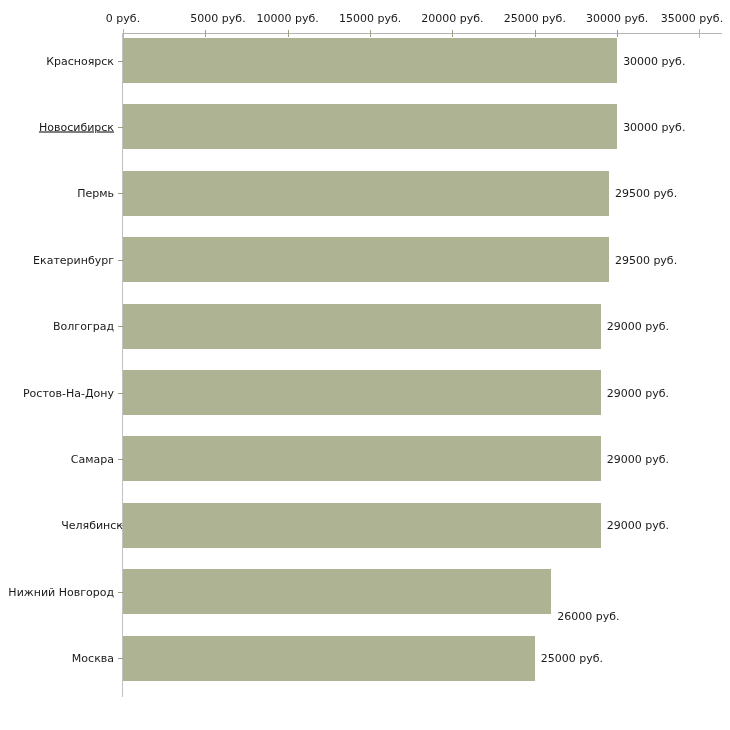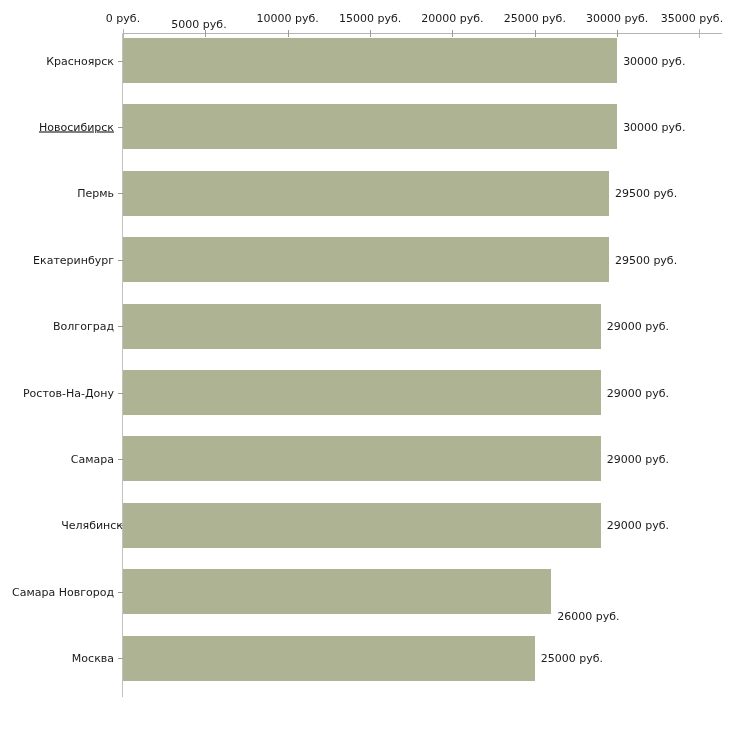--- a/index.html
+++ b/index.html
@@ -109,21 +109,21 @@
       <div class="x-tick" style="left: 205.355px;"></div>
       <div class="x-tick" style="left: 287.71px;"></div>
       <div class="x-tick" style="left: 370.065px;"></div>
       <div class="x-tick" style="left: 452.42px;"></div>
       <div class="x-tick" style="left: 534.775px;"></div>
       <div class="x-tick" style="left: 617.13px;"></div>
       <div class="x-tick end-cap" style="left: 699.485px;"></div>
     </div>
   <div id="x-tick-labels">
       <div class="x-tick-label" style="left: 123px;">0 руб.</div>
-      <div class="x-tick-label" style="left: 199px; margin-top: 6px;">5000 руб.</div>
+      <div class="x-tick-label" style="left: 218px;">5000 руб.</div>
       <div class="x-tick-label" style="left: 287.71px; text-align: center;">10000 руб.</div>
       <div class="x-tick-label" style="left: 370.065px;">15000 руб.</div>
       <div class="x-tick-label" style="left: 452.42px;">20000 руб.</div>
       <div class="x-tick-label" style="left: 534.775px;">25000 руб.</div>
       <div class="x-tick-label" style="left: 617.13px;">30000 руб.</div>
       <div class="x-tick-label" style="left: 692px;">35000 руб.</div>
     </div>
 
   <div class="y-axis-line"></div>
   <div id="y-ticks">
@@ -157,21 +157,21 @@
       <div class="y-label-wrap" style="top: 392.5px; transform: translateY(-50%);">
         <div class="y-tick-label" style="position: static; transform: none;">Ростов-На-Дону</div>
       </div>
       <div class="y-label-wrap" style="top: 458.9px; transform: translateY(-50%);">
         <div class="y-tick-label" style="position: static; transform: none;">Самара</div>
       </div>
       <div class="y-label-wrap" style="top: 525.3px; transform: translateY(-50%); padding-left: 9px;">
         <div class="y-tick-label" style="position: static; transform: none;">Челябинск</div>
       </div>
       <div class="y-label-wrap" style="top: 591.7px; transform: translateY(-50%);">
-        <div class="y-tick-label" style="position: static; transform: none;">Самара Новгород</div>
+        <div class="y-tick-label" style="position: static; transform: none;">Нижний Новгород</div>
       </div>
       <div class="y-label-wrap" style="top: 658.1px; transform: translateY(-50%);">
         <div class="y-tick-label" style="position: static; transform: none;">Москва</div>
       </div>
     </div>
 
   <div id="bars">
       <div class="bar" title="Красноярск — 30000 руб." style="top: 38px; height: 45px; width: 494.13px; background: rgb(174, 179, 148);"></div>
       <div class="bar" title="Новосибирск — 30000 руб." style="top: 104.4px; height: 45px; width: 494.13px; background: rgb(174, 179, 148);"></div>
       <div class="bar" title="Пермь — 29500 руб." style="top: 170.8px; height: 45px; width: 485.894px; background: rgb(174, 179, 148);"></div>

